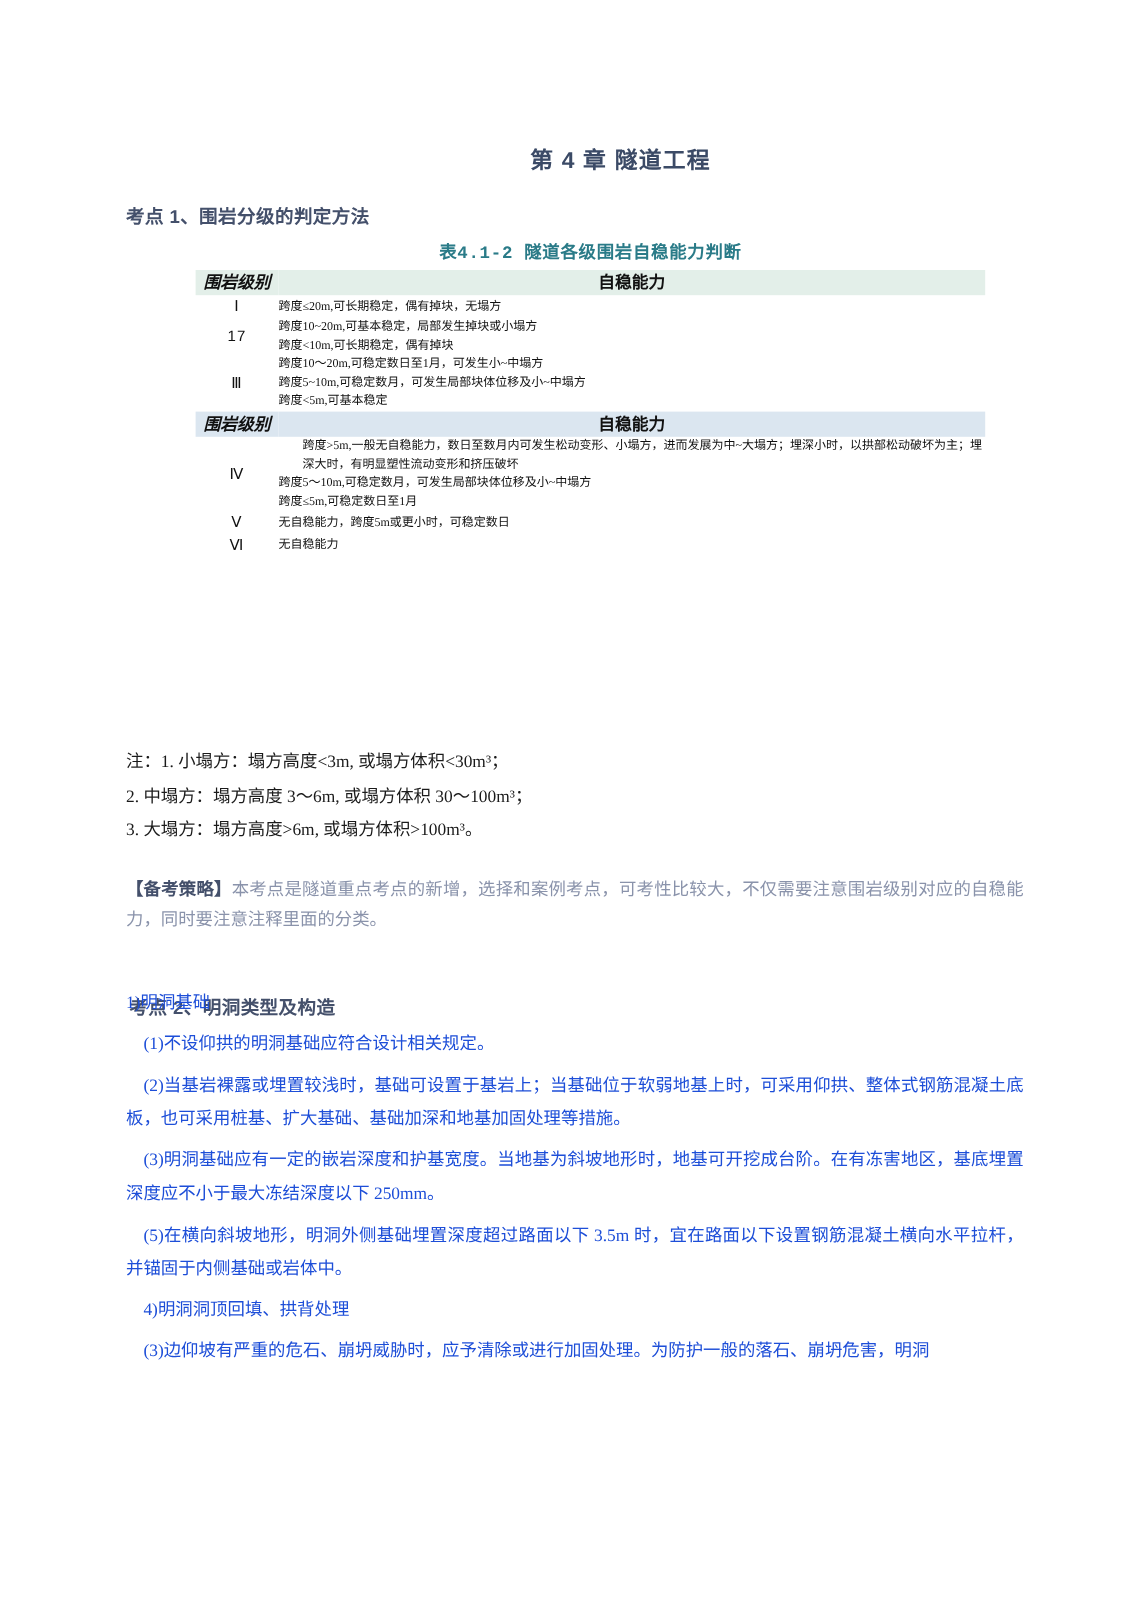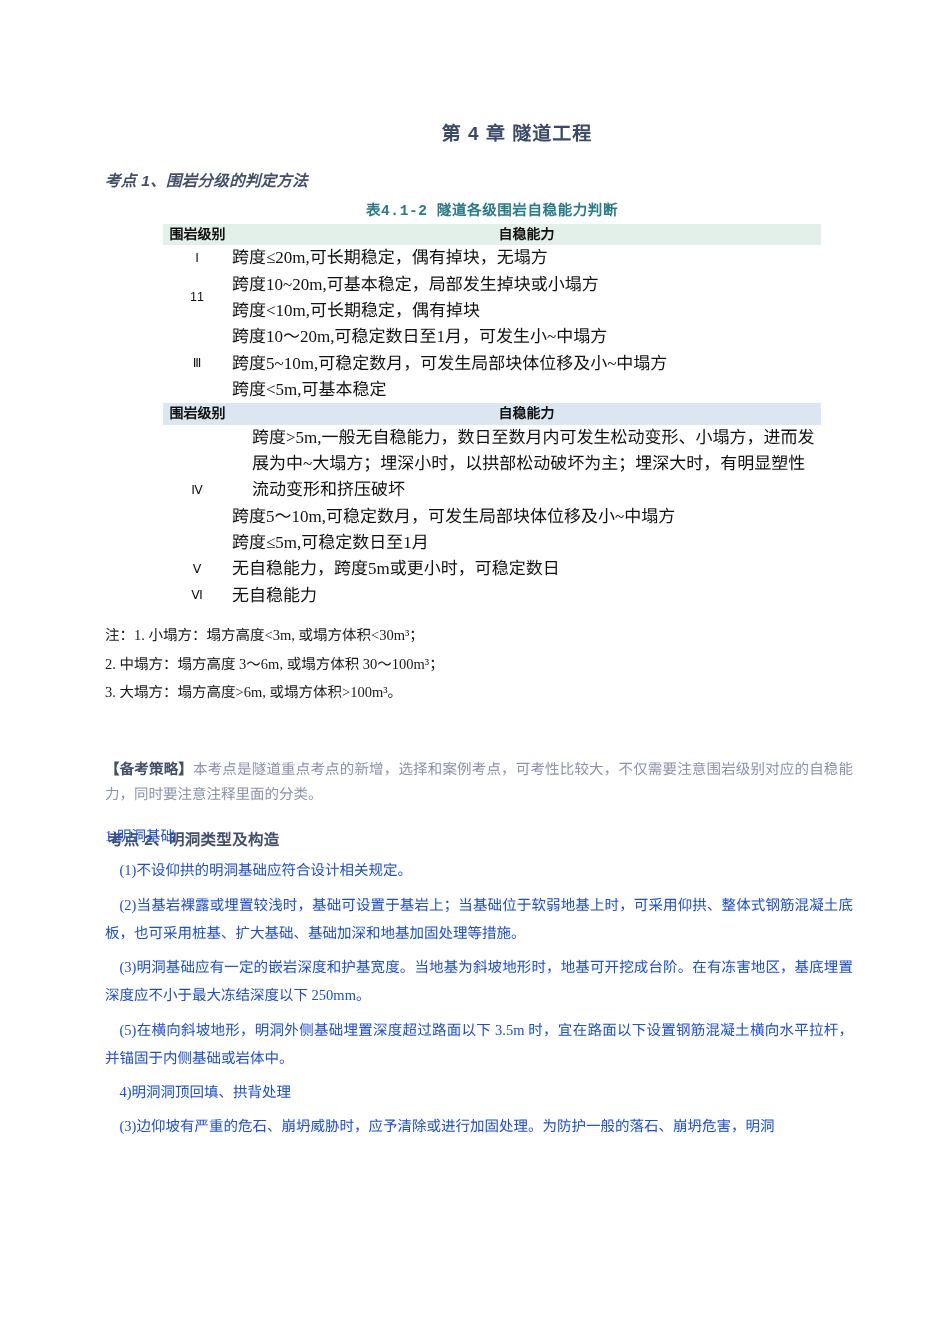--- a/index.html
+++ b/index.html
@@ -44,21 +44,21 @@
   
   .section-heading {
     position: absolute;
     font-family: "Liberation Sans", "DejaVu Sans", sans-serif;
     font-weight: bold;
     font-size: 15.5px;
     color: #44506b;
     letter-spacing: 0.3px;
     white-space: nowrap;
   }
-  #kaodian1 { left: 105px; top: 168px; font-style: italic; }
+  #kaodian1 { left: 105px; top: 168px; }
   #kaodian2 { left: 108px; top: 827px; }
 
   
   .table-wrap {
     position: absolute;
     left: 163px;
     top: 198px;
     width: 658px;
   }
   .table-caption {
@@ -94,20 +94,21 @@
   th.grade, td.grade {
     text-align: center;
     font-family: "Liberation Sans", "DejaVu Sans", sans-serif;
     border-right: 1.1px solid #6a6a6a;
   }
   th.grade {
     font-weight: bold;
     font-size: 14px;
     color: #111;
     padding: 5px 0;
+    font-style: italic;
   }
   th.cap {
     font-family: "Liberation Sans", "DejaVu Sans", sans-serif;
     font-weight: bold;
     font-size: 14px;
     color: #111;
     padding: 5px 0;
   }
   tr.hdr-green th.grade { background: #e3efe9; }
   tr.hdr-green th.cap   { background: #e3efe9; }
@@ -115,21 +116,21 @@
   tr.hdr-blue  th.cap   { background: #dbe6f0; }
 
   td.grade {
     font-size: 12.5px;
     letter-spacing: 1px;
     color: #111;
     padding: 6px 0;
   }
   td.cap {
     padding: 6px 4px 6px 11px;
-    font-size: 17px;
+    font-size: 10px;
     color: #111;
     line-height: 1.55;
   }
   td.cap .ln { display: block; white-space: nowrap; }
   td.cap .ln.wrap { white-space: normal; margin-left: 20px; }
 
   
   .notes {
     position: absolute;
     left: 105px;
@@ -144,21 +145,20 @@
   
   .strategy {
     position: absolute;
     left: 105px;
     top: 730px;
     width: 748px;
     font-size: 14.5px;
     line-height: 1.72;
     color: #8a93ab;
     text-align: justify;
-    margin-top: 27px;
   }
   .strategy .tag {
     font-weight: bold;
     color: #44506b;
   }
 
   
   .body-text {
     position: absolute;
     left: 105px;
@@ -202,21 +202,21 @@
         </tr>
 
         <tr class="body-row">
           <td class="grade">Ⅰ</td>
           <td class="cap">
             <span class="ln">跨度≤20m,可长期稳定，偶有掉块，无塌方</span>
           </td>
         </tr>
 
         <tr class="body-row">
-          <td class="grade">11</td>
+          <td class="grade">17</td>
           <td class="cap">
             <span class="ln">跨度10~20m,可基本稳定，局部发生掉块或小塌方</span>
             <span class="ln">跨度&lt;10m,可长期稳定，偶有掉块</span>
           </td>
         </tr>
 
         <tr class="body-row">
           <td class="grade">Ⅲ</td>
           <td class="cap">
             <span class="ln">跨度10～20m,可稳定数日至1月，可发生小~中塌方</span>

